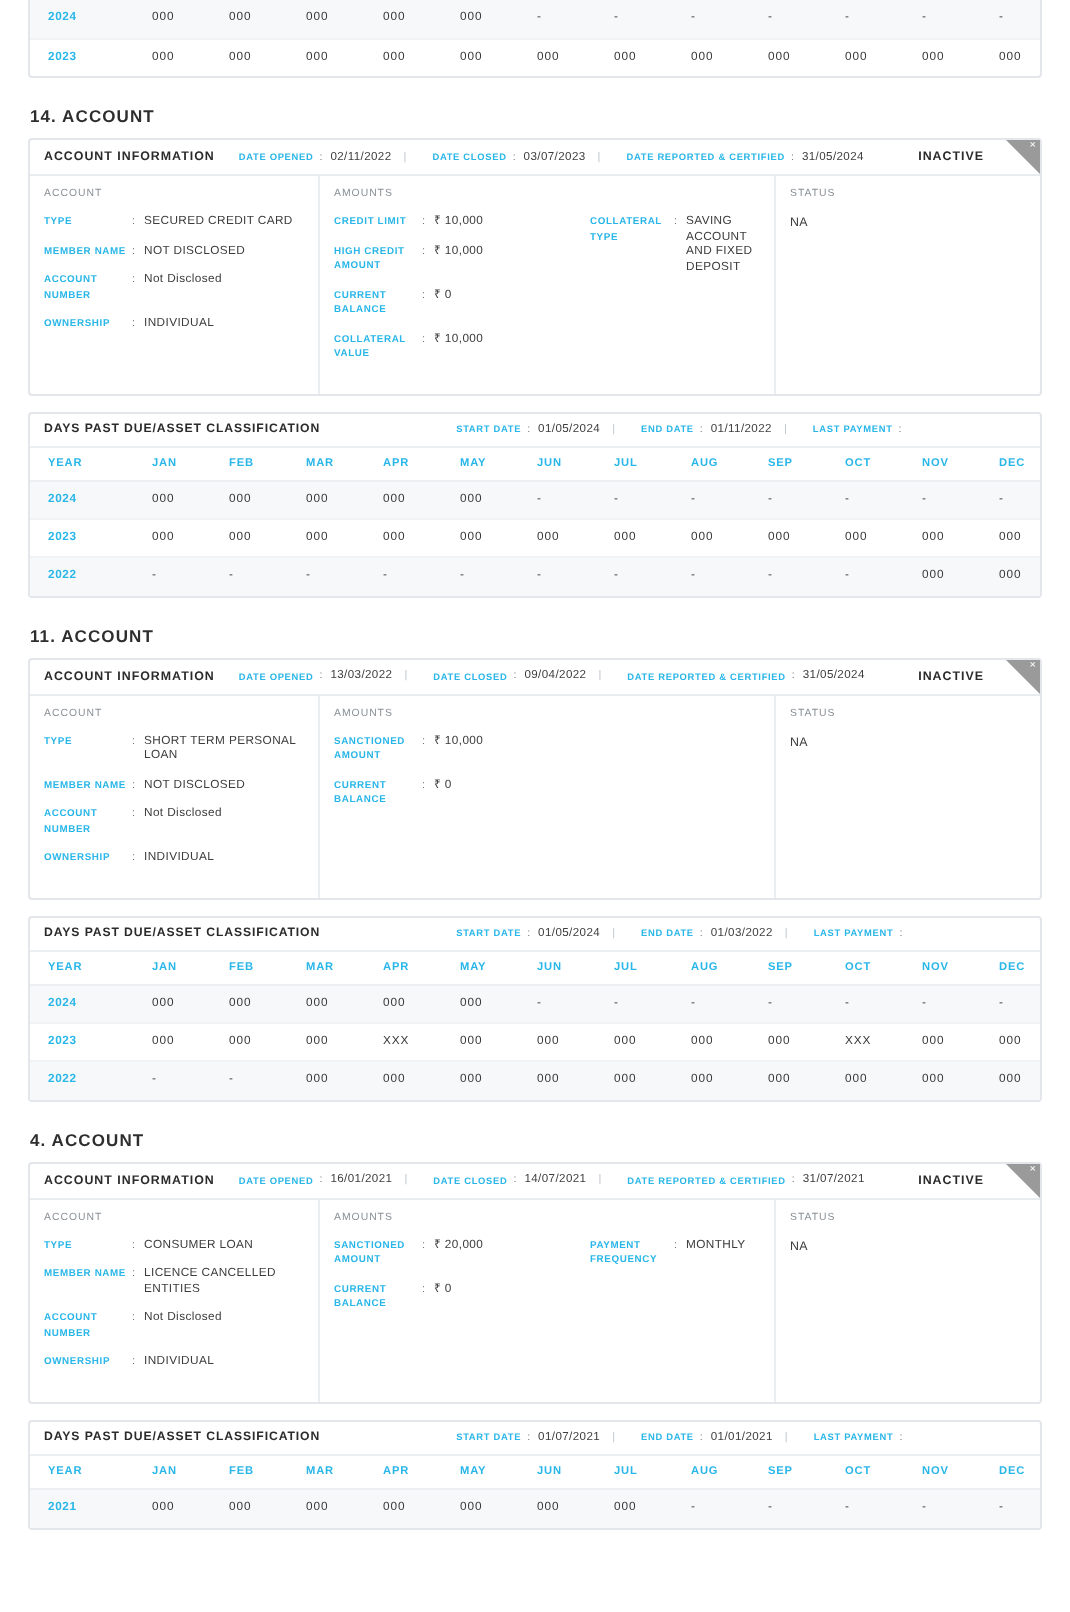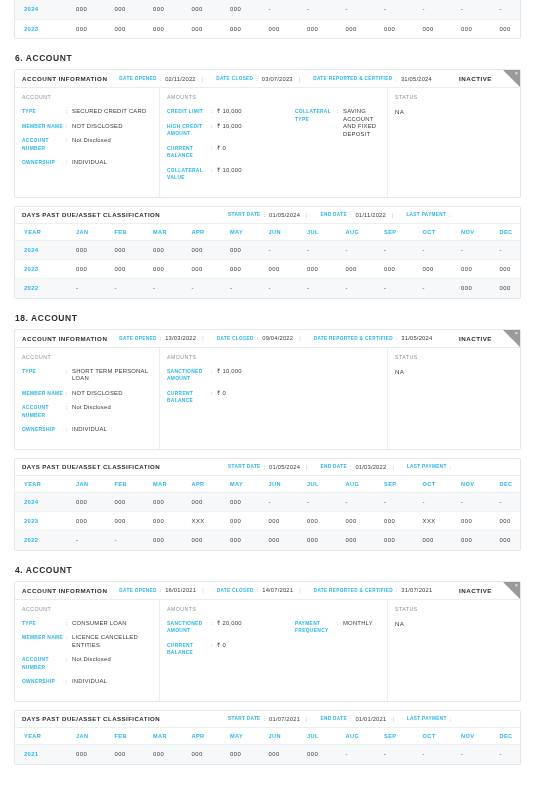--- a/index.html
+++ b/index.html
@@ -236,21 +236,21 @@
             <td>000</td>
             <td>000</td>
             <td>000</td>
             <td>000</td>
           </tr>
         </tbody>
     </table>
   </div>
 
   <div id="accounts-root">
-      <div class="section-heading">6. ACCOUNT</div>
+      <div class="section-heading">14. ACCOUNT</div>
       <div class="acct-card">
         <div class="acct-head">
           <span class="acct-head-title">ACCOUNT INFORMATION</span>
           <span class="meta-group">
             <span class="meta-lbl">DATE OPENED</span>
             <span class="colon-sm">:</span>
             <span class="meta-val">02/11/2022</span>
             <span class="meta-sep">|</span>
             <span class="meta-lbl">DATE CLOSED</span>
             <span class="colon-sm">:</span>
@@ -420,21 +420,21 @@
               <td class="dash">-</td>
               <td class="dash">-</td>
               <td class="dash">-</td>
               <td class="dash">-</td>
               <td>000</td>
               <td>000</td>
             </tr>
           </tbody>
         </table>
       </div>
-      <div class="section-heading">18. ACCOUNT</div>
+      <div class="section-heading">11. ACCOUNT</div>
       <div class="acct-card">
         <div class="acct-head">
           <span class="acct-head-title">ACCOUNT INFORMATION</span>
           <span class="meta-group">
             <span class="meta-lbl">DATE OPENED</span>
             <span class="colon-sm">:</span>
             <span class="meta-val">13/03/2022</span>
             <span class="meta-sep">|</span>
             <span class="meta-lbl">DATE CLOSED</span>
             <span class="colon-sm">:</span>

